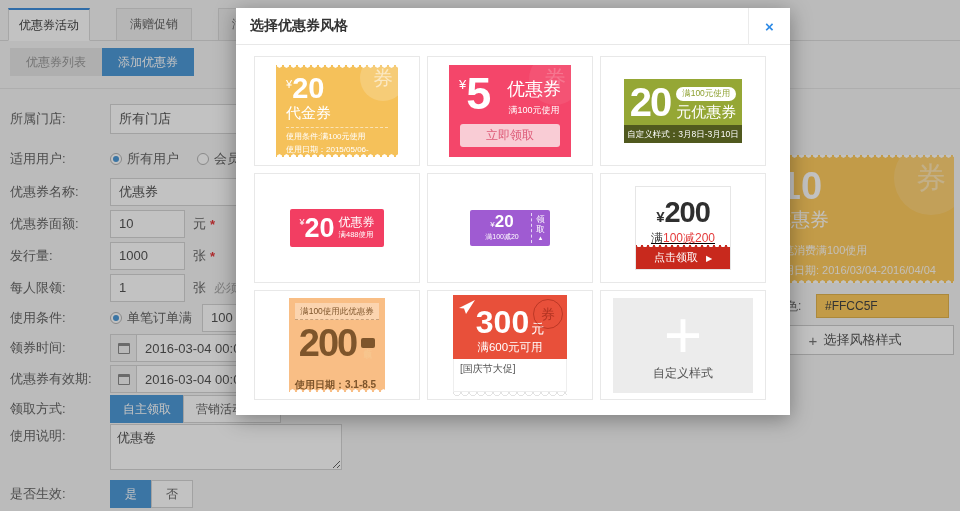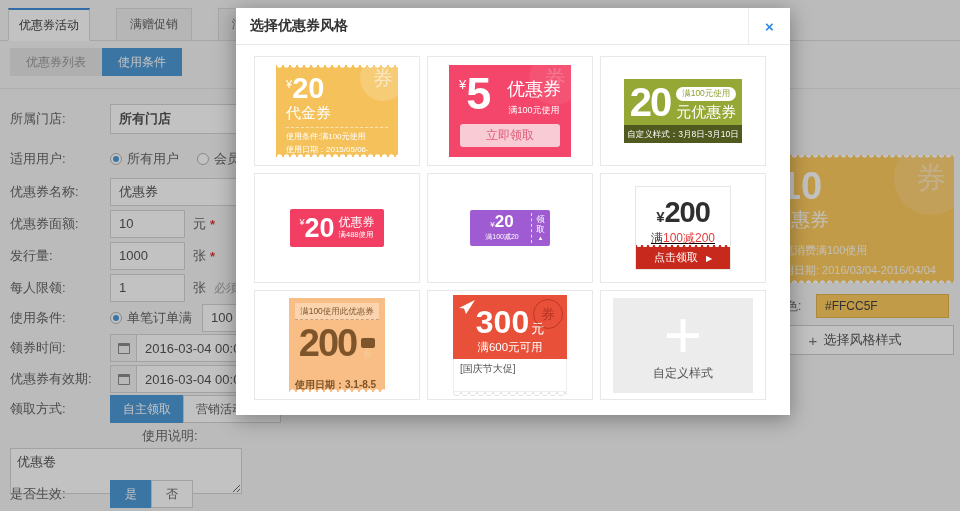--- a/index.html
+++ b/index.html
@@ -12,26 +12,26 @@
   .tabbar { position:absolute; top:8px; left:8px; display:flex; gap:26px; z-index:1; }
   .tab { min-width:76px; padding:0 10px; height:33px; line-height:31px; background:#EFEFEF;
          border:1px solid #DCDCDC; color:#666; font-size:12px; text-align:center; cursor:pointer; }
   .tab.active { background:#FFF; border-top:2px solid #3E8EDD; border-bottom-color:#fff; color:#444; }
   .sbtn { position:absolute; height:28px; line-height:28px; padding:0 16px; font-size:12px; cursor:pointer; }
   .sbtn.gray { left:10px; top:48px; background:#E7E7E7; color:#999; }
   .sbtn.blue { left:102px; top:48px; background:#4E9AD8; color:#FFF; }
   .hr { position:absolute; top:88px; left:0; right:0; border-top:1px solid #E5E5E5; }
 
   .frow { position:absolute; left:10px; display:flex; align-items:center; font-size:13px; color:#666; white-space:nowrap; }
-  .frow.top { align-items:flex-end;flex-direction:column; }
+  .frow.top { align-items:flex-start; }
   .flabel { width:100px; flex:none; }
   .inputbox { border:1px solid #D5D5D5; background:#FFF; height:28px; line-height:26px; padding:0 8px; color:#555; font-size:13px; }
   .w230 { width:230px; } .w75 { width:75px; } .w60 { width:60px; }
   .select { width:230px; height:30px; line-height:28px; border:1px solid #D5D5D5; background:#FFF;
-            display:flex; justify-content:space-between; align-items:center; padding:0 8px; color:#555; cursor:pointer;font-weight:bold; }
+            display:flex; justify-content:space-between; align-items:center; padding:0 8px; color:#555; cursor:pointer; }
   .caret { color:#888; font-size:10px; }
   .ropt { display:flex; align-items:center; margin-right:18px; cursor:pointer; }
   .radio { width:12px; height:12px; border:1px solid #B5B5B5; border-radius:50%; background:#FFF;
            display:inline-flex; align-items:center; justify-content:center; margin-right:5px; flex:none; }
   .radio.on::after { content:""; width:6px; height:6px; border-radius:50%; background:#4E9AD8; }
   .unit { margin-left:8px; }
   .star { color:#E4393C; margin-left:4px; font-weight:bold; }
   .hint { color:#A9A9A9; margin-left:8px; font-size:12px; }
   .dateinput { display:flex; align-items:center; border:1px solid #D5D5D5; background:#FFF; height:28px; width:170px; cursor:pointer; }
   .calbox { width:26px; height:100%; border-right:1px solid #D5D5D5; background:#F4F4F4;
@@ -178,21 +178,21 @@
 
   <div class="page">
     <div class="tabline"></div>
     <div class="tabbar">
       <div class="tab active">优惠券活动</div>
       <div class="tab">满赠促销</div>
       <div class="tab">满减促销</div>
       <div class="tab">抢购促销</div>
     </div>
     <div class="sbtn gray">优惠券列表</div>
-    <div class="sbtn blue">使用条件</div>
+    <div class="sbtn blue">添加优惠券</div>
     <div class="hr"></div>
 
     <div class="frow" style="top:104px">
       <span class="flabel">所属门店:</span>
       <div class="select">
         <span>所有门店</span>
         <span class="caret">▾</span>
       </div>
     </div>
 

